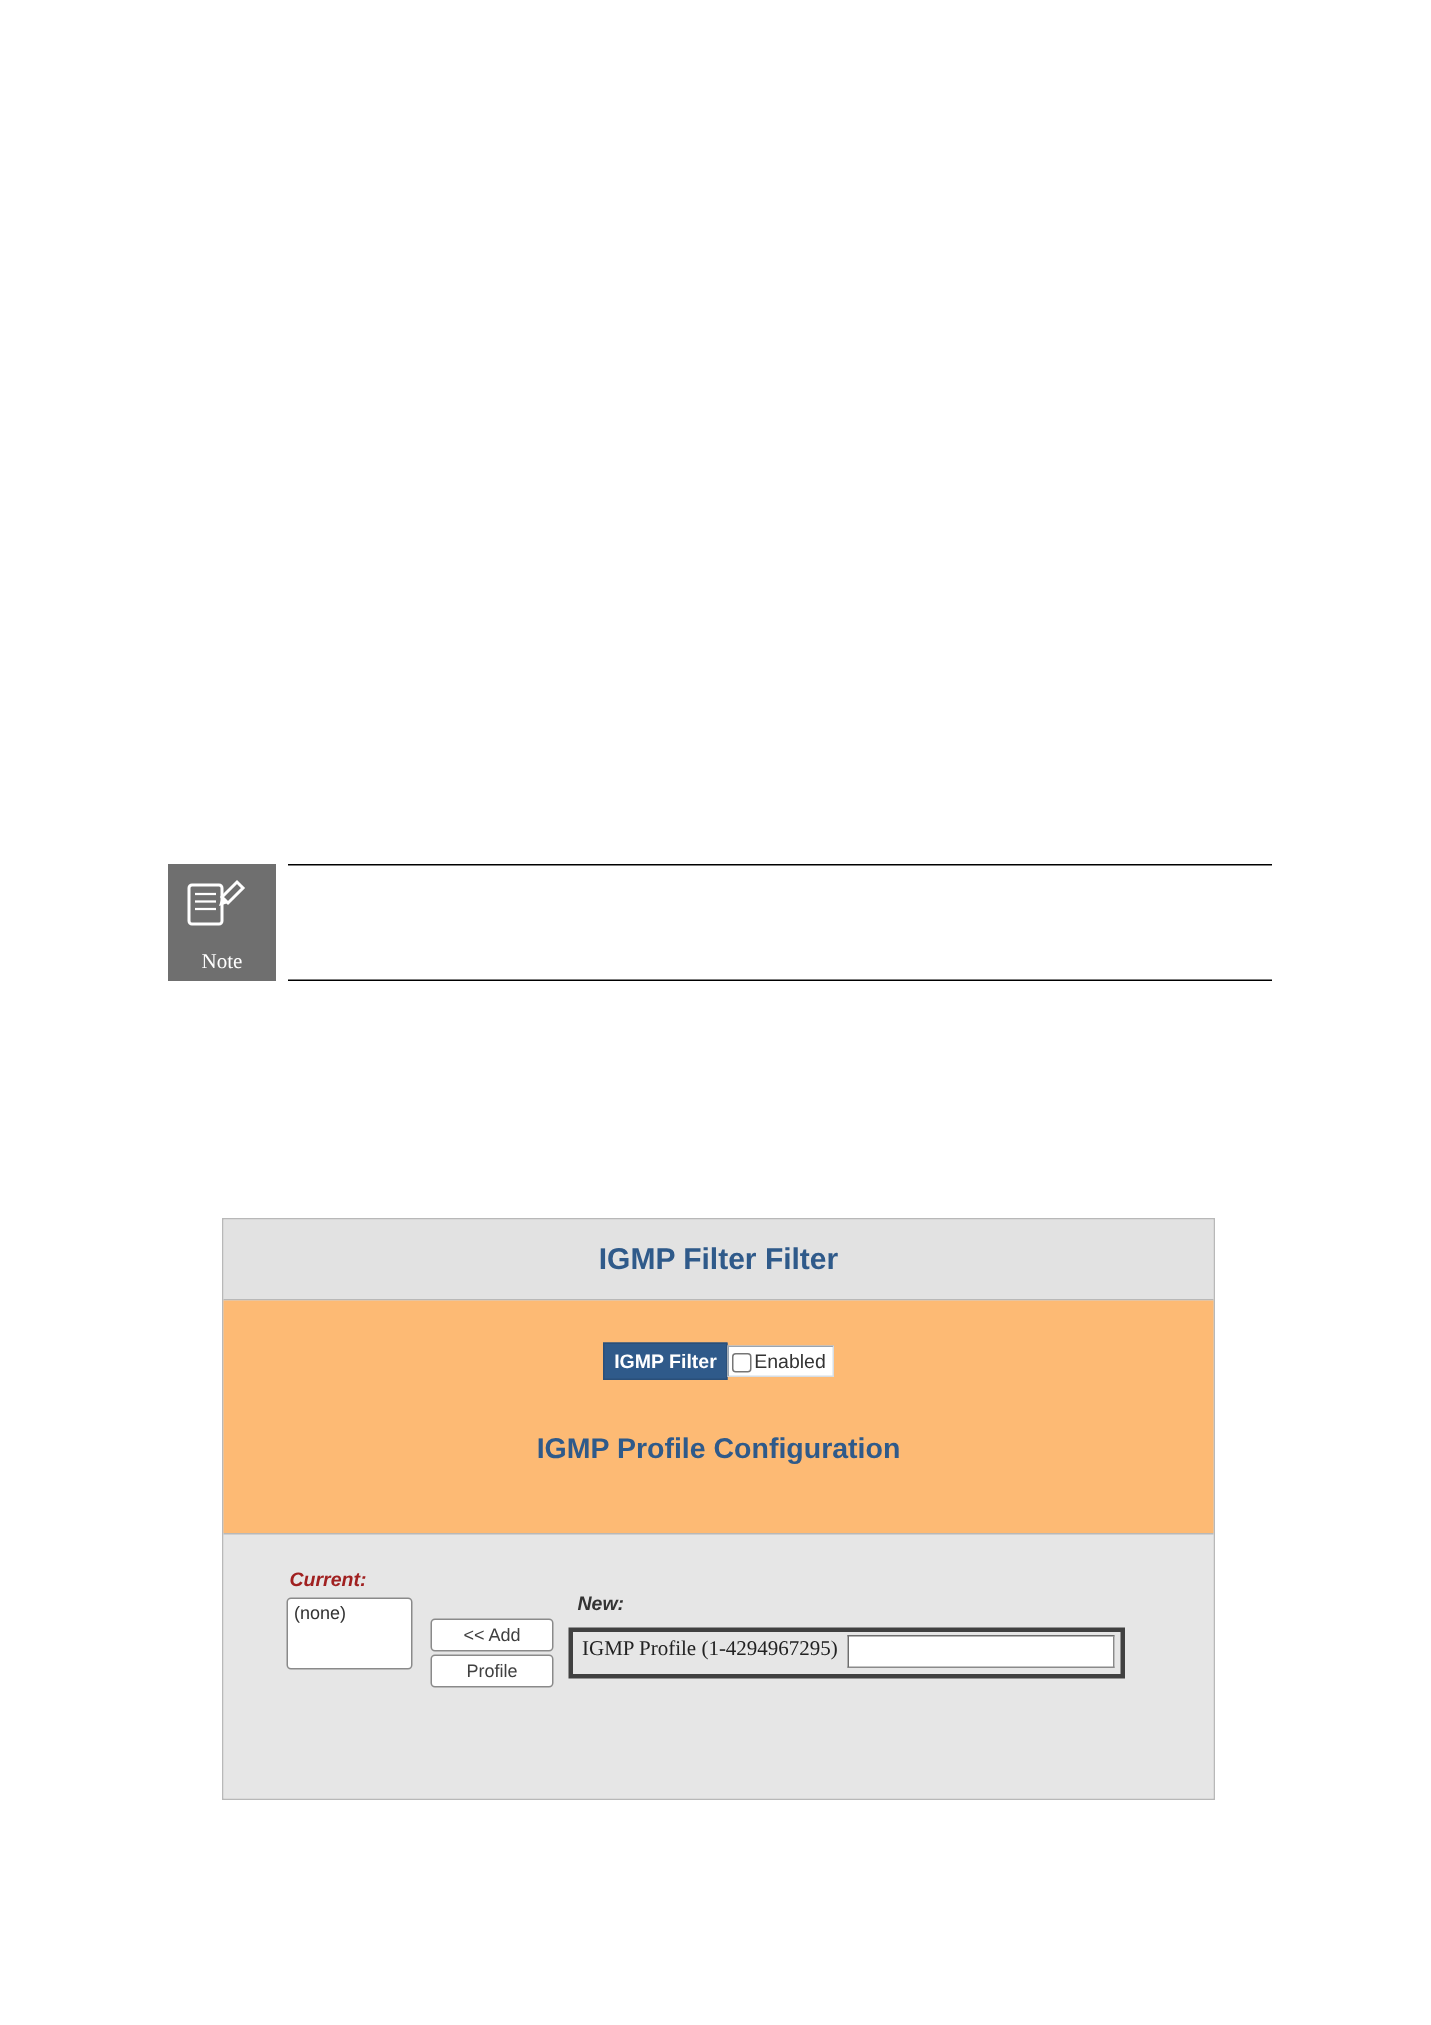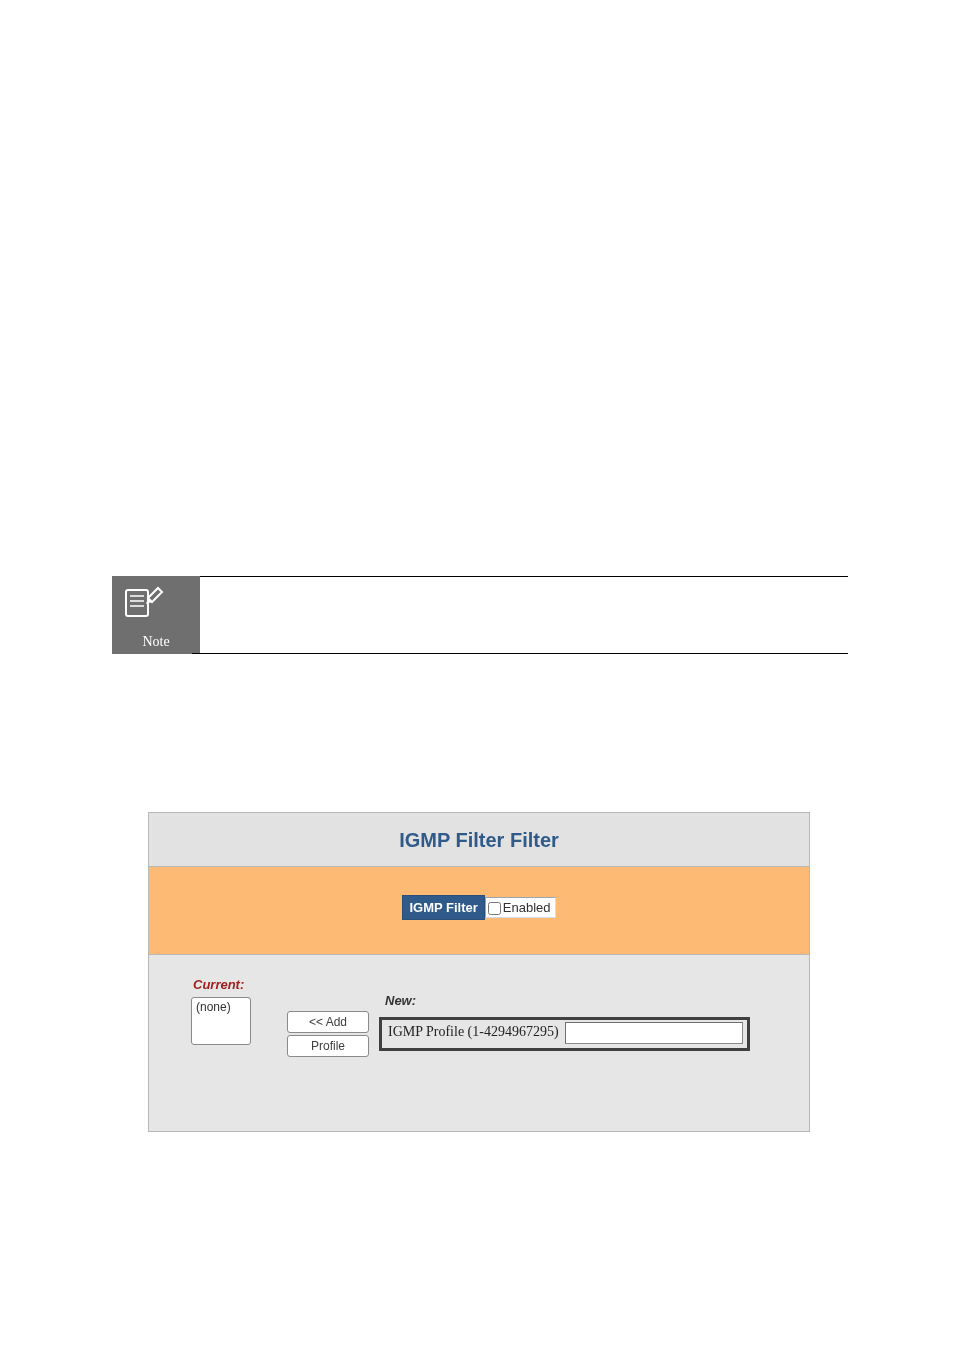--- a/index.html
+++ b/index.html
@@ -10,21 +10,21 @@
     background: #ffffff;
     font-family: Verdana, Arial, sans-serif;
   }
   .note-wrap {
     position: absolute;
     top: 576px;
     left: 112px;
     width: 740px;
   }
   .note-icon {
-    width: 88px;
+    width: 72px;
     height: 78px;
     background: #6f6f6f;
     display: flex;
     flex-direction: column;
     align-items: center;
     justify-content: flex-end;
     padding-bottom: 4px;
     box-sizing: border-box;
     position: relative;
   }
@@ -135,21 +135,21 @@
   .new-label {
     position: absolute;
     top: 38px;
     left: 236px;
     color: #333;
   }
   .listbox {
     position: absolute;
     top: 42px;
     left: 42px;
-    width: 60px;
+    width: 84px;
     height: 48px;
     background: #ffffff;
     border: 1px solid #8a8a8a;
     border-radius: 3px;
     font-size: 12px;
     color: #333;
     padding: 2px 4px;
     box-sizing: border-box;
   }
   .btn-stack {
@@ -220,20 +220,21 @@
   </div>
   <hr class="note-line note-line-bottom">
 </div>
 
 <div class="panel">
   <div class="panel-header">IGMP Filter Filter</div>
   <div class="panel-body">
     <div class="filter-row">
       <span class="filter-label">IGMP Filter</span><span class="filter-cb-wrap"><input type="checkbox" style=""><span>Enabled</span></span>
     </div>
+    <div class="sub-header">IGMP Profile Configuration</div>
   </div>
   <div class="lower">
     <div class="col-label current-label">Current:</div>
     <div class="col-label new-label">New:</div>
 
     <div class="listbox">
       <span>(none)</span>
     </div>
 
     <div class="btn-stack">

